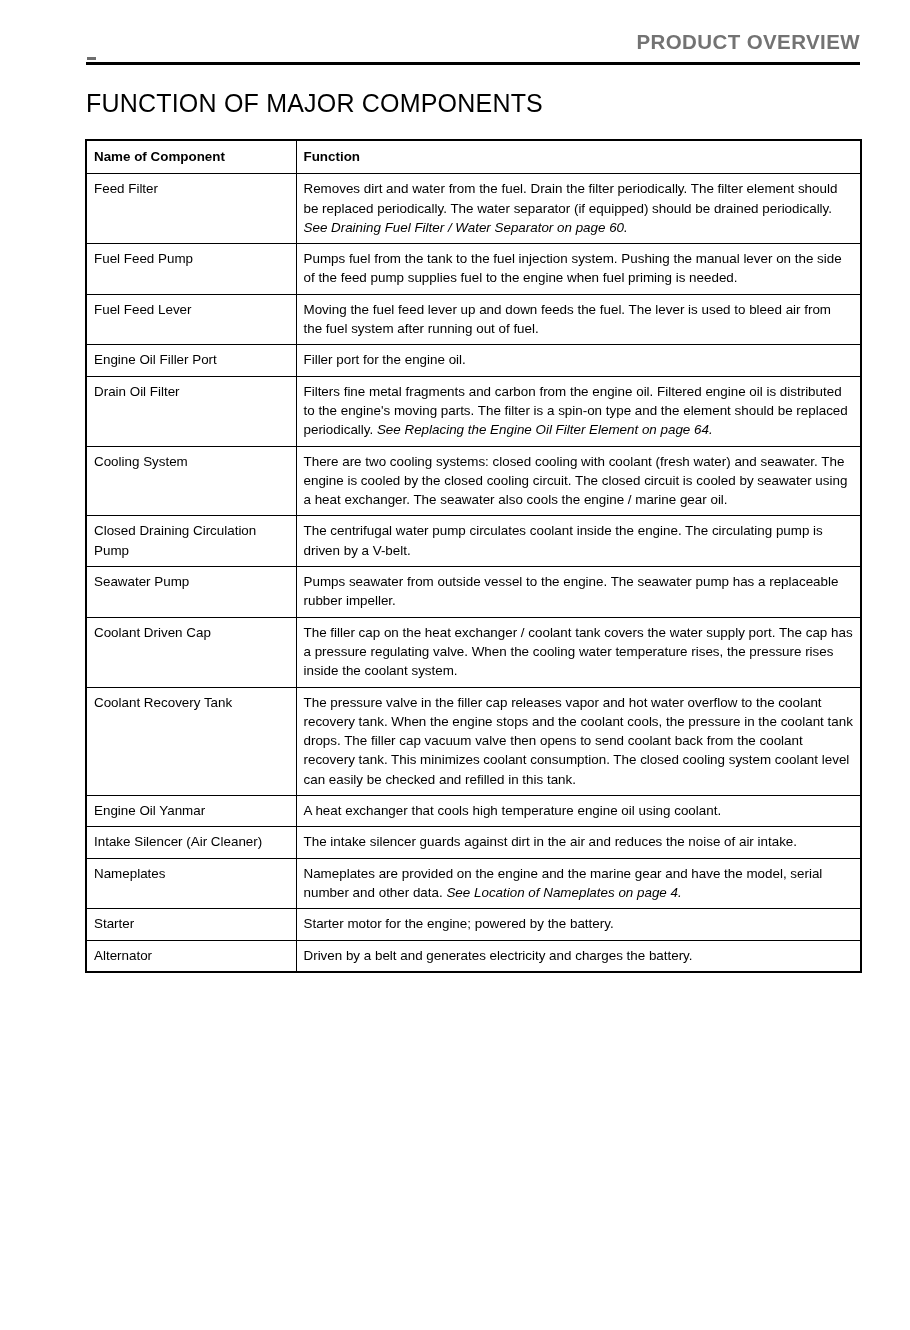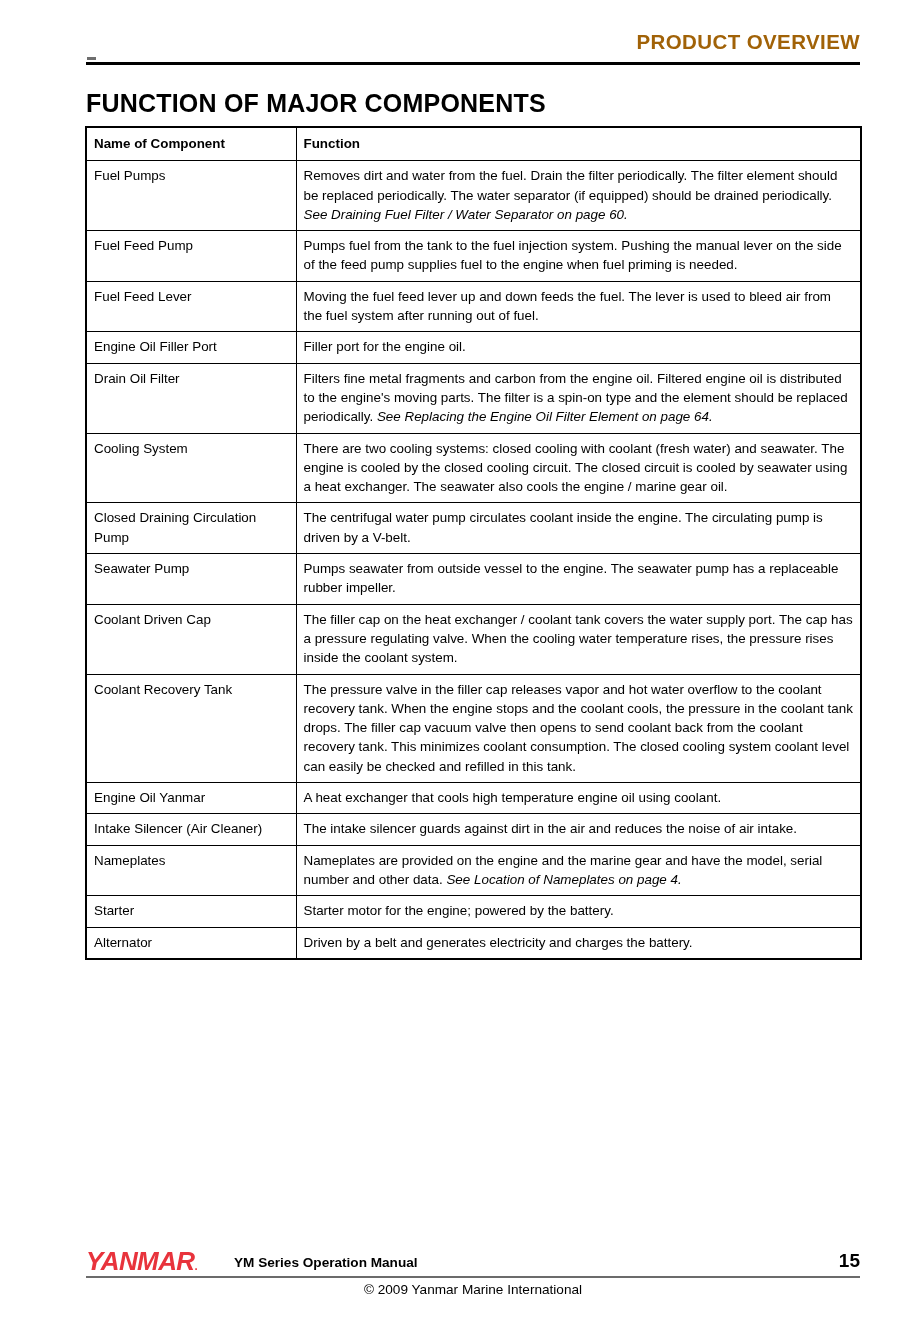--- a/index.html
+++ b/index.html
@@ -30,21 +30,21 @@
     left: 86px;
     top: 30px;
     width: 774px;
   }
   .running-header-title {
     text-align: right;
     font-size: 20.5px;
     font-weight: bold;
     letter-spacing: 0.4px;
     line-height: 24px;
-    color: #a16207;
+    color: #737373;
   }
   .header-rule {
     position: absolute;
     left: 86px;
     top: 62px;
     width: 774px;
     height: 3px;
     background: #000;
   }
   .header-rule-tick {
@@ -55,37 +55,38 @@
     height: 3px;
     background: #6e6e6e;
   }
 
   
   .section-title {
     position: absolute;
     left: 86px;
     top: 71px;
     font-size: 25px;
-    font-weight: bold;
+    font-weight: normal;
     letter-spacing: 0.2px;
     line-height: 30px;
   }
 
   
   .table-wrap {
     position: absolute;
     left: 85px;
     top: 126px;
     width: 775px;
   }
   table.comp-table {
     width: 775px;
     border-collapse: collapse;
     table-layout: fixed;
     border: 2px solid #000;
+    margin-top: 13px;
   }
   table.comp-table col.c-name { width: 210px; }
   table.comp-table col.c-func { width: 565px; }
 
   table.comp-table th,
   table.comp-table td {
     border: 1px solid #000;
     vertical-align: top;
     padding: 5px 7px 6px 7px;
     font-size: 13.4px;
@@ -189,21 +190,21 @@
         <col class="c-func">
       </colgroup>
       <thead>
         <tr>
           <th>Name of Component</th>
           <th>Function</th>
         </tr>
       </thead>
       <tbody id="table-body">
           <tr>
-            <td class="name-cell">Fuel Pumps</td>
+            <td class="name-cell">Feed Filter</td>
             <td class="func-cell"><span>Removes dirt and water from the fuel. Drain the filter periodically. The filter element should be replaced periodically. The water separator (if equipped) should be drained periodically. </span><span class="xref">See Draining Fuel Filter / Water Separator on page 60.</span></td>
           </tr>
           <tr>
             <td class="name-cell">Fuel Feed Pump</td>
             <td class="func-cell"><span>Pumps fuel from the tank to the fuel injection system. Pushing the manual lever on the side of the feed pump supplies fuel to the engine when fuel priming is needed.</span></td>
           </tr>
           <tr>
             <td class="name-cell">Fuel Feed Lever</td>
             <td class="func-cell"><span>Moving the fuel feed lever up and down feeds the fuel. The lever is used to bleed air from the fuel system after running out of fuel.</span></td>
           </tr>
@@ -252,23 +253,14 @@
             <td class="func-cell"><span>Starter motor for the engine; powered by the battery.</span></td>
           </tr>
           <tr>
             <td class="name-cell">Alternator</td>
             <td class="func-cell"><span>Driven by a belt and generates electricity and charges the battery.</span></td>
           </tr>
         </tbody>
     </table>
   </div>
 
-  <div class="footer">
-    <div class="footer-top">
-      <div class="logo"><span>YANMAR</span><span class="reg">.</span></div>
-      <div class="footer-manual">YM Series Operation Manual</div>
-      <div class="footer-pageno">15</div>
-    </div>
-    <div class="footer-rule"></div>
-    <div class="footer-copyright">© 2009 Yanmar Marine International</div>
-  </div>
 
 </div>
 
 </body></html>

